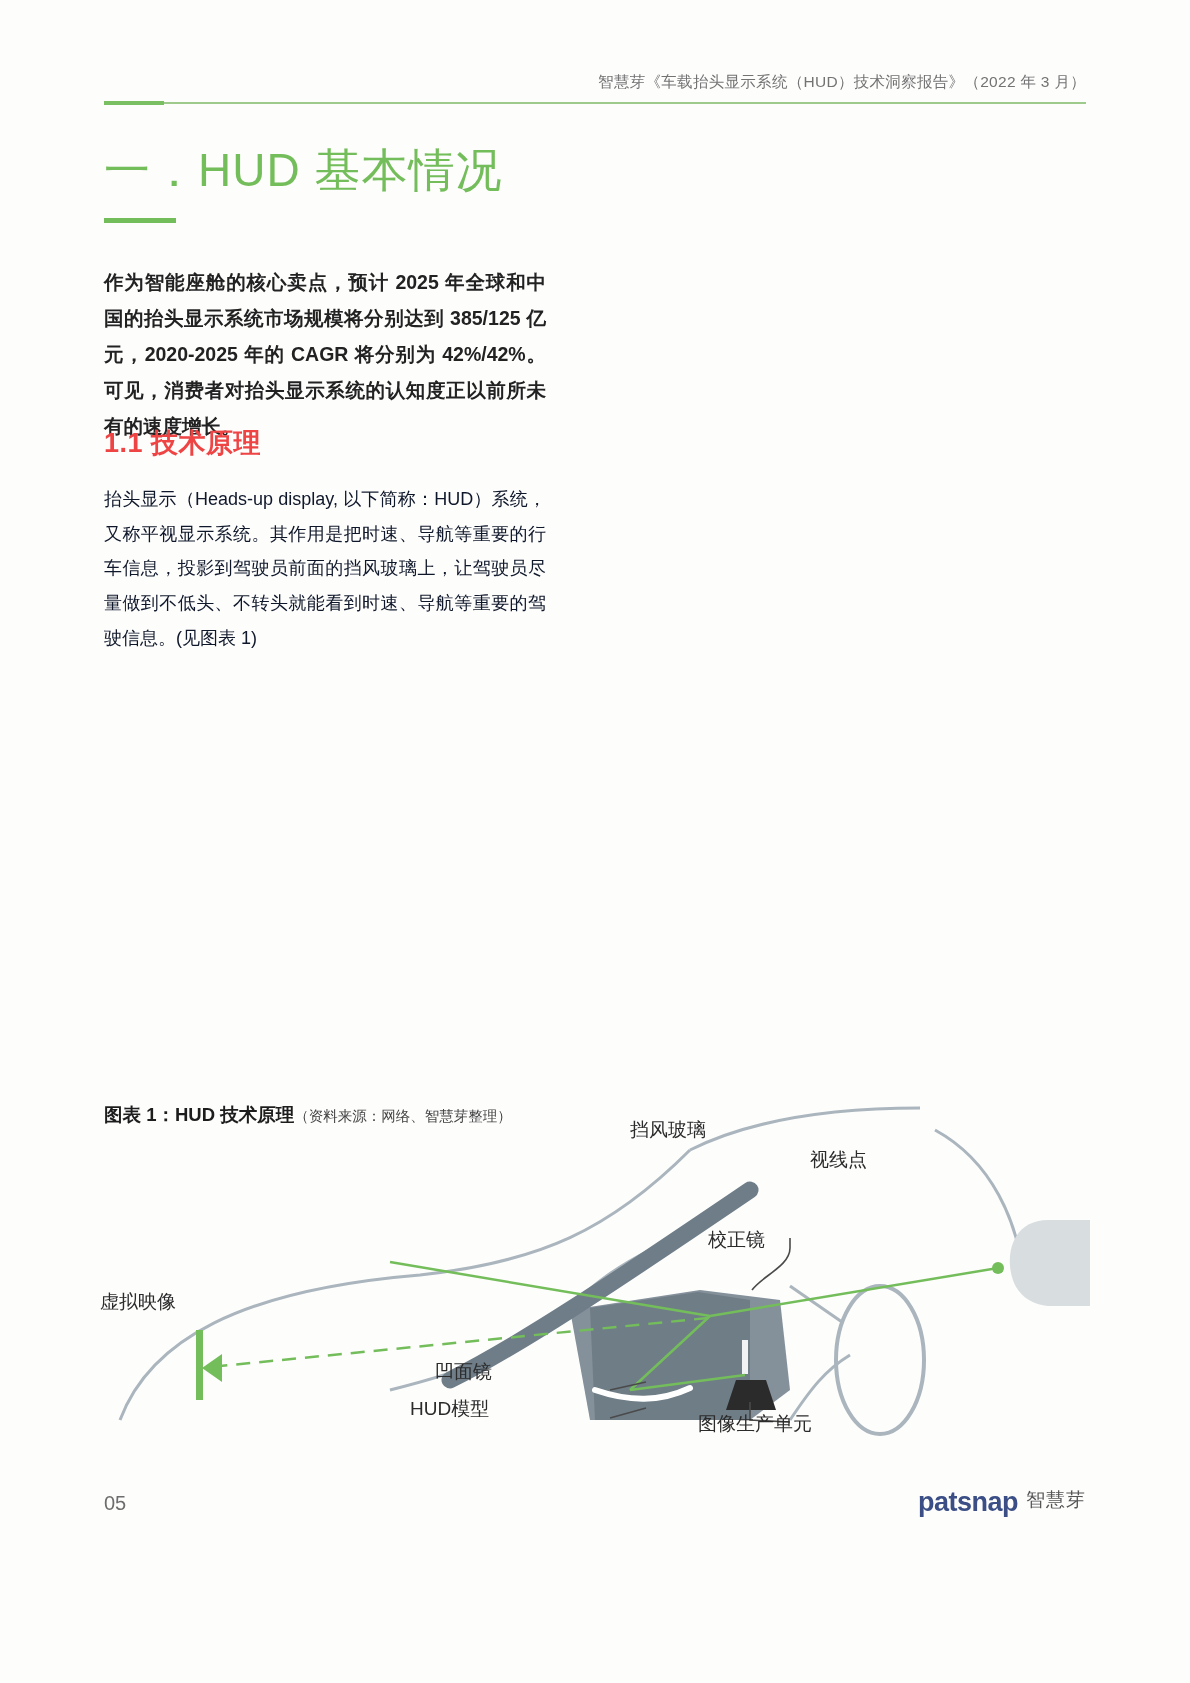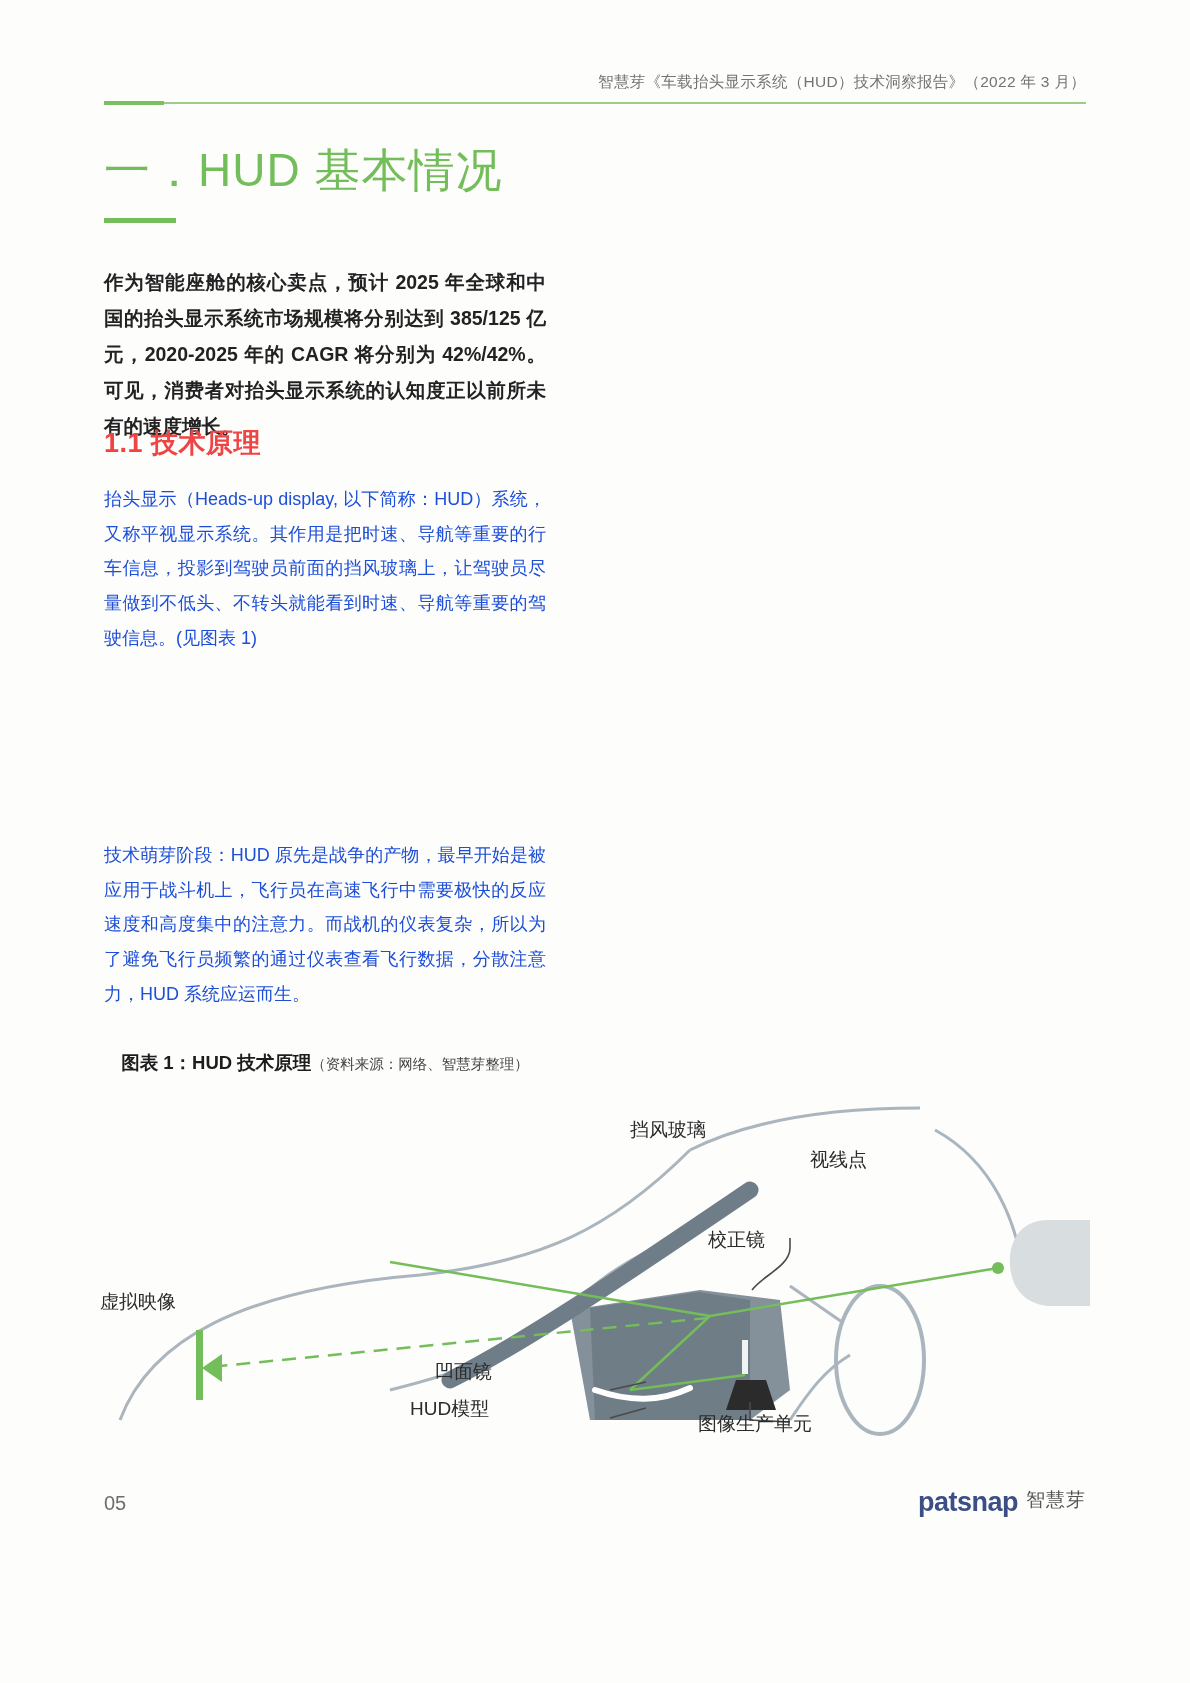--- a/index.html
+++ b/index.html
@@ -101,35 +101,34 @@
     margin: 0;
     letter-spacing: .5px;
     white-space: nowrap;
   }
   .sec-11 { top: 425px; }
   .sec-12 { top: 690px; }
 
   .para {
     font-size: 18px;
     line-height: 1.93;
-    color: #1d4ed8;
+    color: #0f172a;
     text-align: justify;
     text-justify: inter-ideograph;
   }
   .p-11 { top: 482px; }
   .p-12a { top: 750px; }
   .p-12b { top: 838px; }
 
   .fig-caption {
-    top: 1050px;
+    top: 1102px;
     font-size: 18.5px;
     color: #1d1d1d;
     font-weight: bold;
     white-space: nowrap;
-    text-align: center;
   }
   .fig-caption .src {
     font-size: 14.5px;
     font-weight: normal;
     color: #444;
   }
 
   
   .figure {
     position: absolute;
@@ -186,21 +185,20 @@
   </div>
 
   <div class="chapter-title">一．HUD 基本情况</div>
   <div class="chapter-underline"></div>
 
   <div class="col lead">作为智能座舱的核心卖点，预计 2025 年全球和中国的抬头显示系统市场规模将分别达到 385/125 亿元，2020-2025 年的 CAGR 将分别为 42%/42%。可见，消费者对抬头显示系统的认知度正以前所未有的速度增长。</div>
 
   <h2 class="col sec sec-11">1.1  技术原理</h2>
   <div class="col para p-11">抬头显示（Heads-up display, 以下简称：HUD）系统，又称平视显示系统。其作用是把时速、导航等重要的行车信息，投影到驾驶员前面的挡风玻璃上，让驾驶员尽量做到不低头、不转头就能看到时速、导航等重要的驾驶信息。(见图表 1)</div>
 
-  <div class="col para p-12b">技术萌芽阶段：HUD 原先是战争的产物，最早开始是被应用于战斗机上，飞行员在高速飞行中需要极快的反应速度和高度集中的注意力。而战机的仪表复杂，所以为了避免飞行员频繁的通过仪表查看飞行数据，分散注意力，HUD 系统应运而生。</div>
 
   <div class="col fig-caption">
     <span>图表 1：HUD 技术原理</span><span class="src">（资料来源：网络、智慧芽整理）</span>
   </div>
 
   <div class="figure">
     <svg width="1010" height="360" viewBox="0 0 1010 360" xmlns="http://www.w3.org/2000/svg">
 
       <path d="M30 330 C 60 250, 150 200, 330 185 C 450 172, 520 140, 600 60" fill="none" stroke="#aab5bd" stroke-width="3"></path>
       <path d="M600 60 C 660 30, 740 18, 830 18" fill="none" stroke="#aab5bd" stroke-width="3"></path>

